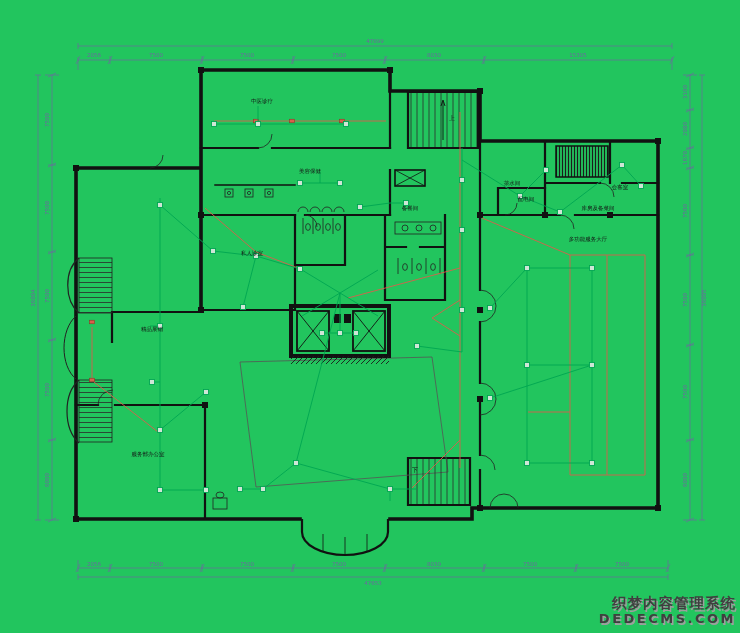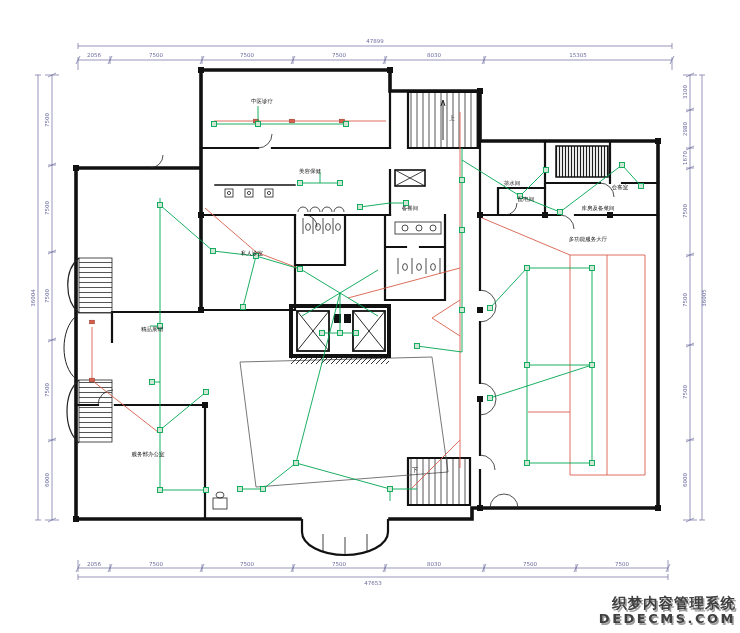--- a/index.html
+++ b/index.html
@@ -1,17 +1,17 @@
 <!DOCTYPE html>
 <html><head>
 <meta charset="utf-8">
 <style>
   html,body{margin:0;padding:0;}
   body{width:740px;height:633px;background:#c9c9c9;font-family:"DejaVu Sans",sans-serif;overflow:hidden;}
-  .canvas{position:relative;width:740px;height:633px;background:#ffffff;}
+  .canvas{position:relative;width:740px;height:633px;background:#22c55e;}
   svg{position:absolute;left:0;top:0;}
   .dim-text{fill:#6b6b9e;font-size:5.5px;font-family:"DejaVu Sans",sans-serif;}
   .room-text{fill:#141414;font-size:5.5px;font-family:"DejaVu Sans",sans-serif;}
   .stair-text{fill:#141414;font-size:6px;font-family:"DejaVu Sans",sans-serif;}
   .watermark{position:absolute;right:4px;bottom:6px;text-align:right;line-height:1.15;
              color:#3f3f3f;text-shadow:1.5px 1.5px 0 #9e9e9e;user-select:none;}
   .watermark .wm1{font-size:14.5px;font-weight:bold;letter-spacing:1px;}
   .watermark .wm2{font-size:13px;font-weight:bold;letter-spacing:2.5px;margin-left:28px;}
 </style>
 </head>

